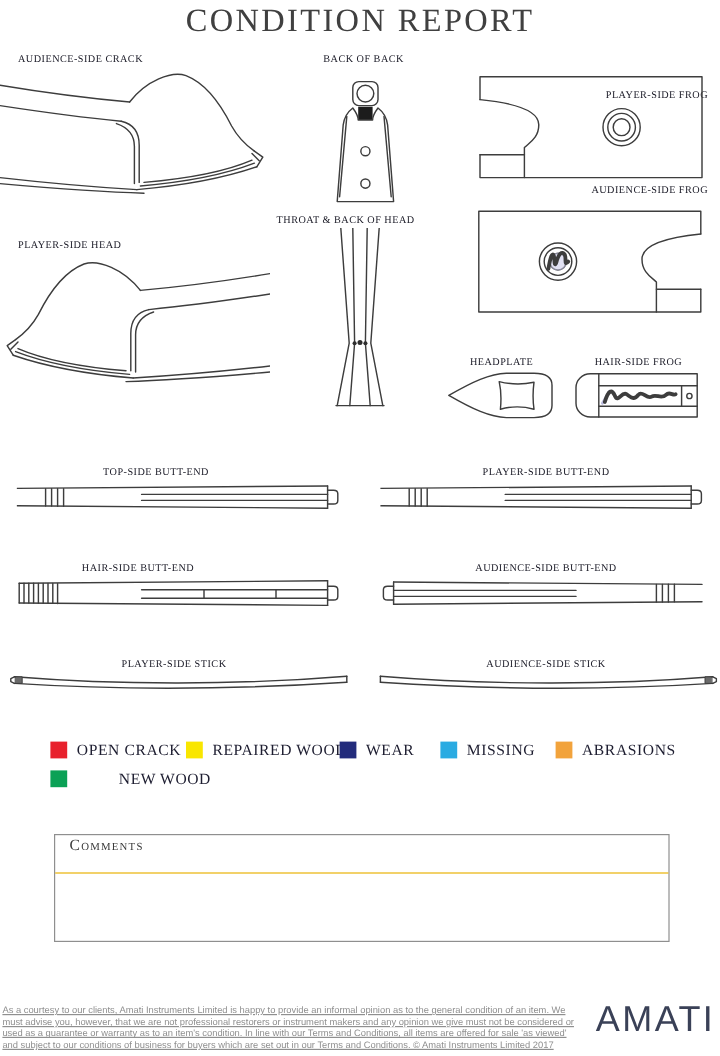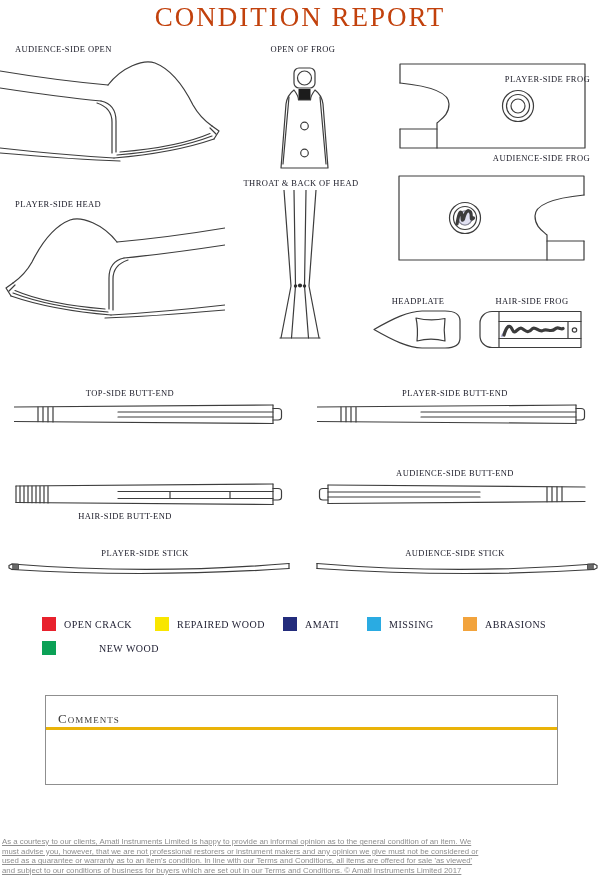--- a/index.html
+++ b/index.html
@@ -1,62 +1,62 @@
 <!DOCTYPE html>
 <html><head>
 <meta charset="utf-8">
 <style>
   html,body{margin:0;padding:0;background:#fff;}
   .page{position:relative;width:600px;height:880px;background:#ffffff;overflow:hidden;
         font-family:"Liberation Serif",serif;}
   .title{position:absolute;top:2px;left:0;width:600px;text-align:center;
-         font-size:27px;letter-spacing:2px;color:#c2410c;font-weight:400;}
+         font-size:27px;letter-spacing:2px;color:#404040;font-weight:400;}
   .lbl{position:absolute;font-size:8.5px;letter-spacing:0.4px;color:#20202c;white-space:nowrap;}
   .lbl.c{text-align:center;}
   .lbl.r{text-align:right;}
   svg{position:absolute;display:block;}
   svg path,svg rect,svg circle,svg line{stroke:#3d3d3d;fill:none;stroke-width:1.2;
        stroke-linecap:round;stroke-linejoin:round;}
   svg .solid{fill:#1c1c1c;stroke:none;}
   svg .dot{fill:#2e2e2e;stroke:none;}
   svg .blob{fill:#c9c9ea;stroke:none;opacity:.55;}
   svg .ann{stroke-width:3.2;fill:none;}
   svg .ann-light{stroke:#b9b9dd;stroke-width:2.4;fill:none;}
   .legend-item{position:absolute;display:flex;align-items:center;}
   .swatch{width:14px;height:14px;display:inline-block;}
-  .legend-label{margin-left:8px;font-size:10px;letter-spacing:0.5px;color:#1d1d30;}
+  .legend-label{margin-left:8px;font-size:13px;letter-spacing:0.5px;color:#1d1d30;}
   .comments-box{position:absolute;left:45px;top:695px;width:511px;height:88px;
                 border:1px solid #8f8f8f;background:#fff;}
-  .comments-head{height:31px;border-bottom:3px solid #eab308;display:flex;align-items:flex-end;}
+  .comments-head{height:31px;border-bottom:1px solid #eab308;display:flex;align-items:flex-start;}
   .comments-label{font-variant:small-caps;font-size:13px;letter-spacing:1px;color:#3a3a3a;
                   padding-left:12px;}
   .comments-input{height:55px;}
   .disclaimer{position:absolute;left:2px;top:837px;width:478px;
               font-family:"Liberation Sans",sans-serif;font-size:7.8px;line-height:9.6px;color:#8f8f8f;text-decoration:underline;}
   .logo{position:absolute;right:4px;top:833px;font-family:"Liberation Sans",sans-serif;
         font-size:30px;font-weight:300;letter-spacing:2px;color:#3a4157;}
 </style>
 </head>
 <body>
 
 <div class="page">
 
   <div class="title">CONDITION REPORT</div>
 
-  <div class="lbl" style="left:15px;top:44px;">AUDIENCE-SIDE OPEN</div>
-  <div class="lbl c" style="left:233px;top:44px;width:140px;">OPEN OF FROG</div>
+  <div class="lbl" style="left:15px;top:44px;">AUDIENCE-SIDE CRACK</div>
+  <div class="lbl c" style="left:233px;top:44px;width:140px;">BACK OF BACK</div>
   <div class="lbl r" style="left:440px;top:44px;width:150px;margin-top:30px;">PLAYER-SIDE FROG</div>
   <div class="lbl r" style="left:440px;top:153px;width:150px;text-align:right;">AUDIENCE-SIDE FROG</div>
   <div class="lbl" style="left:15px;top:199px;text-align:center;">PLAYER-SIDE HEAD</div>
-  <div class="lbl c" style="left:231px;top:178px;width:140px;font-family:Liberation Serif, serif;">THROAT &amp; BACK OF HEAD</div>
+  <div class="lbl c" style="left:218px;top:178px;width:140px;font-family:Liberation Serif, serif;">THROAT &amp; BACK OF HEAD</div>
   <div class="lbl c" style="left:353px;top:296px;width:130px;">HEADPLATE</div>
   <div class="lbl c" style="left:472px;top:296px;width:120px;font-family:Liberation Serif, serif;">HAIR-SIDE FROG</div>
   <div class="lbl c" style="left:40px;top:388px;width:180px;">TOP-SIDE BUTT-END</div>
   <div class="lbl c" style="left:365px;top:388px;width:180px;">PLAYER-SIDE BUTT-END</div>
-  <div class="lbl c" style="left:35px;top:468px;width:180px;margin-top:43px;">HAIR-SIDE BUTT-END</div>
+  <div class="lbl c" style="left:25px;top:468px;width:180px;">HAIR-SIDE BUTT-END</div>
   <div class="lbl c" style="left:365px;top:468px;width:180px;">AUDIENCE-SIDE BUTT-END</div>
   <div class="lbl c" style="left:55px;top:548px;width:180px;">PLAYER-SIDE STICK</div>
   <div class="lbl c" style="left:365px;top:548px;width:180px;">AUDIENCE-SIDE STICK</div>
 
   <svg style="left:0;top:55px;" width="225" height="112" viewBox="0 0 225 112">
     <path d="M0,16 C48,24 86,28 108,30"></path>
     <path d="M0,33 C46,40 80,44 101,46"></path>
     <path d="M108,30 C122,12 143,4 155,8 C173,15 185,34 193,50 C198,59 205,66 212,71"></path>
     <path d="M212,71 L219,76 L214,84"></path>
     <path d="M210,73 L216,79"></path>
@@ -208,21 +208,21 @@
   <div class="legend-item" style="left:42px;top:617px;">
     <span class="swatch" style="background: rgb(232, 33, 45);"></span>
     <span class="legend-label">OPEN CRACK</span>
   </div>
   <div class="legend-item" style="left:155px;top:617px;">
     <span class="swatch" style="background: rgb(249, 230, 0);"></span>
     <span class="legend-label">REPAIRED WOOD</span>
   </div>
   <div class="legend-item" style="left:283px;top:617px;">
     <span class="swatch" style="background: rgb(35, 44, 124);"></span>
-    <span class="legend-label">AMATI</span>
+    <span class="legend-label">WEAR</span>
   </div>
   <div class="legend-item" style="left:367px;top:617px;">
     <span class="swatch" style="background: rgb(42, 171, 226);"></span>
     <span class="legend-label">MISSING</span>
   </div>
   <div class="legend-item" style="left:463px;top:617px;">
     <span class="swatch" style="background: rgb(242, 163, 60);"></span>
     <span class="legend-label">ABRASIONS</span>
   </div>
   <div class="legend-item" style="left:42px;top:641px;gap:35px;">
@@ -231,14 +231,15 @@
   </div>
 
   <div class="comments-box">
     <div class="comments-head">
       <span class="comments-label">Comments</span>
     </div>
     <div class="comments-input"></div>
   </div>
 
   <div class="disclaimer">As a courtesy to our clients, Amati Instruments Limited is happy to provide an informal opinion as to the general condition of an item. We must advise you, however, that we are not professional restorers or instrument makers and any opinion we give must not be considered or used as a guarantee or warranty as to an item's condition. In line with our Terms and Conditions, all items are offered for sale 'as viewed' and subject to our conditions of business for buyers which are set out in our Terms and Conditions. © Amati Instruments Limited 2017</div>
+  <div class="logo">AMATI</div>
 
 </div>
 
 </body></html>

